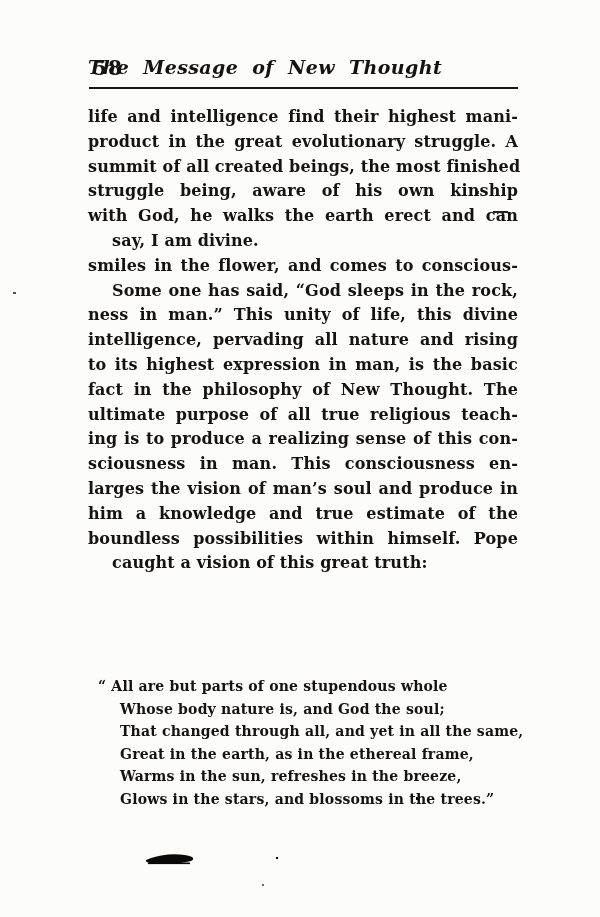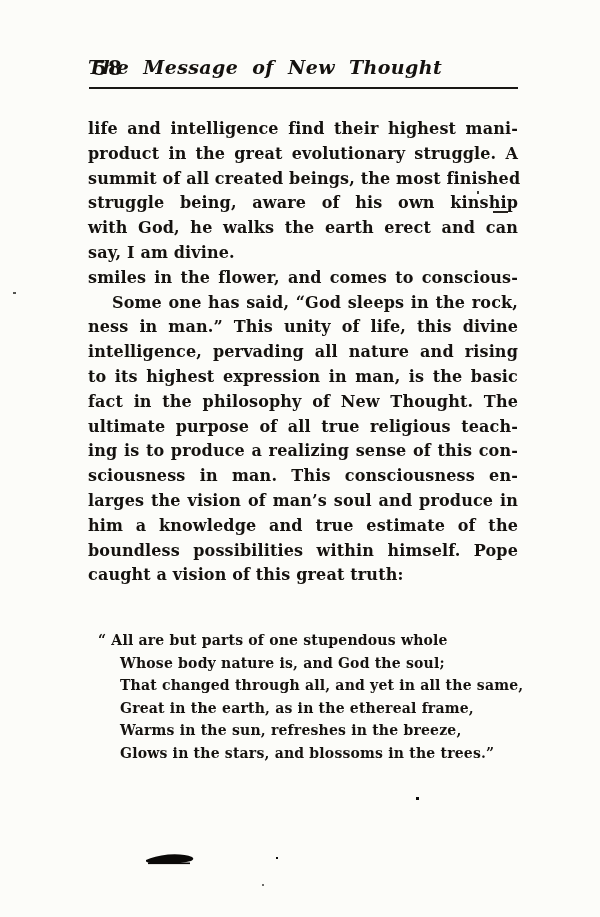--- a/index.html
+++ b/index.html
@@ -21,37 +21,37 @@
     position:absolute;left:88px;top:56px;width:430px;
     font-size:19px;font-style:italic;font-weight:700;
     word-spacing:7px;letter-spacing:.4px;
   }
   .headrule{
     position:absolute;left:89px;top:87px;width:429px;height:2px;
     background:#191715;
   }
   
   .bodyblock{
-    position:absolute;left:88px;top:117px;width:430px;
+    position:absolute;left:88px;top:105px;width:430px;
     font-size:16px;font-weight:700;letter-spacing:.15px;
   }
   .ln{
     height:24.8px;line-height:24.8px;
     white-space:nowrap;
     text-align:justify;text-align-last:justify;
   }
-  .ln.last{text-align-last:left;}
+  .ln.last{text-align-last:left;margin-left:24px;}
   .ln.indent{padding-left:24px;}
   
   .poemblock{
     position:absolute;left:120px;top:629px;width:400px;
     font-size:14px;font-weight:700;letter-spacing:.2px;
   }
   .pln{height:22.6px;line-height:22.6px;white-space:nowrap;}
-  .pln.hang{text-indent:-22px;}
+  .pln.hang{text-indent:-22px;margin-top:46px;}
   
   .artifact{position:absolute;background:#0c0b0a;}
   .smudge{position:absolute;left:144px;top:851px;width:52px;height:15px;}
   .overbar{position:absolute;left:493px;top:211px;width:15px;height:2px;background:#26231f;}
 </style>
 </head>
 <body>
 
 <div class="page">
 

